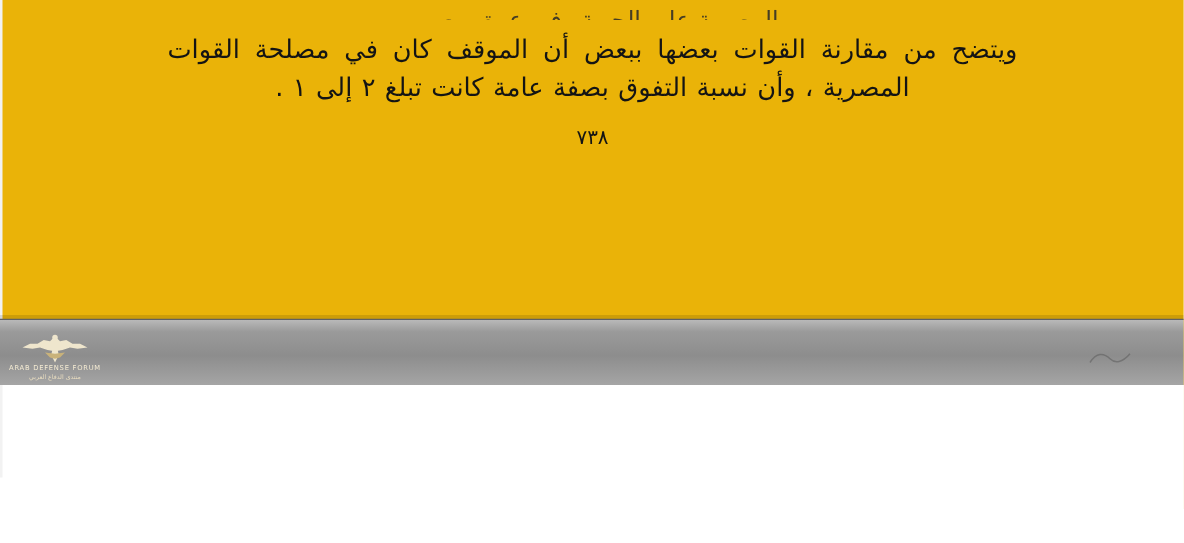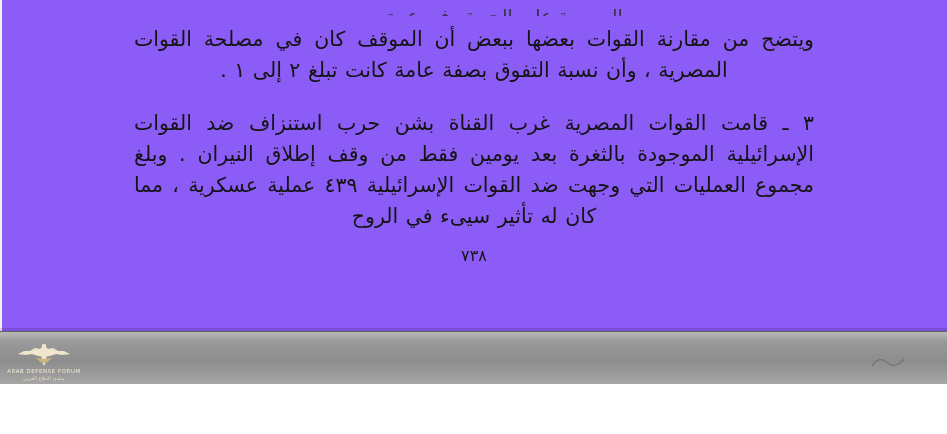--- a/index.html
+++ b/index.html
@@ -13,22 +13,22 @@
     height: 434px;
     overflow: hidden;
     font-family: "DejaVu Sans", "Liberation Sans", sans-serif;
     color: #1a1a1a;
     position: relative;
   }
 
   .page {
     position: relative;
     width: 947px;
-    height: 384px;
-    background: #8b5cf6;
+    height: 308px;
+    background: #eab308;
     box-sizing: border-box;
   }
 
   
   .text-body {
     position: absolute;
     top: 6px;
     right: 133px;
     width: 680px;
     direction: rtl;
@@ -151,21 +151,20 @@
 <div class="page">
 
   <div class="scan-edge"></div>
 
   <div class="text-body">
 
     <div class="clipped-line">المصرية على الجبهة وفي عمق مصر .</div>
 
     <p class="para para-1">ويتضح من مقارنة القوات بعضها ببعض أن الموقف كان في مصلحة القوات المصرية ، وأن نسبة التفوق بصفة عامة كانت تبلغ ٢ إلى ١ .</p>
 
-    <p class="para para-2">٣ ـ قامت القوات المصرية غرب القناة بشن حرب استنزاف ضد القوات الإسرائيلية الموجودة بالثغرة بعد يومين فقط من وقف إطلاق النيران . وبلغ مجموع العمليات التي وجهت ضد القوات الإسرائيلية ٤٣٩ عملية عسكرية ، مما كان له تأثير سيىء في الروح</p>
 
     <div class="page-number">٧٣٨</div>
   </div>
 
   <div class="bottom-bar">
 
     <div class="logo-block">
       <div class="eagle">
         <svg viewBox="0 0 64 26" width="64" height="26" aria-hidden="true">
           <g fill="#efe6cd">

